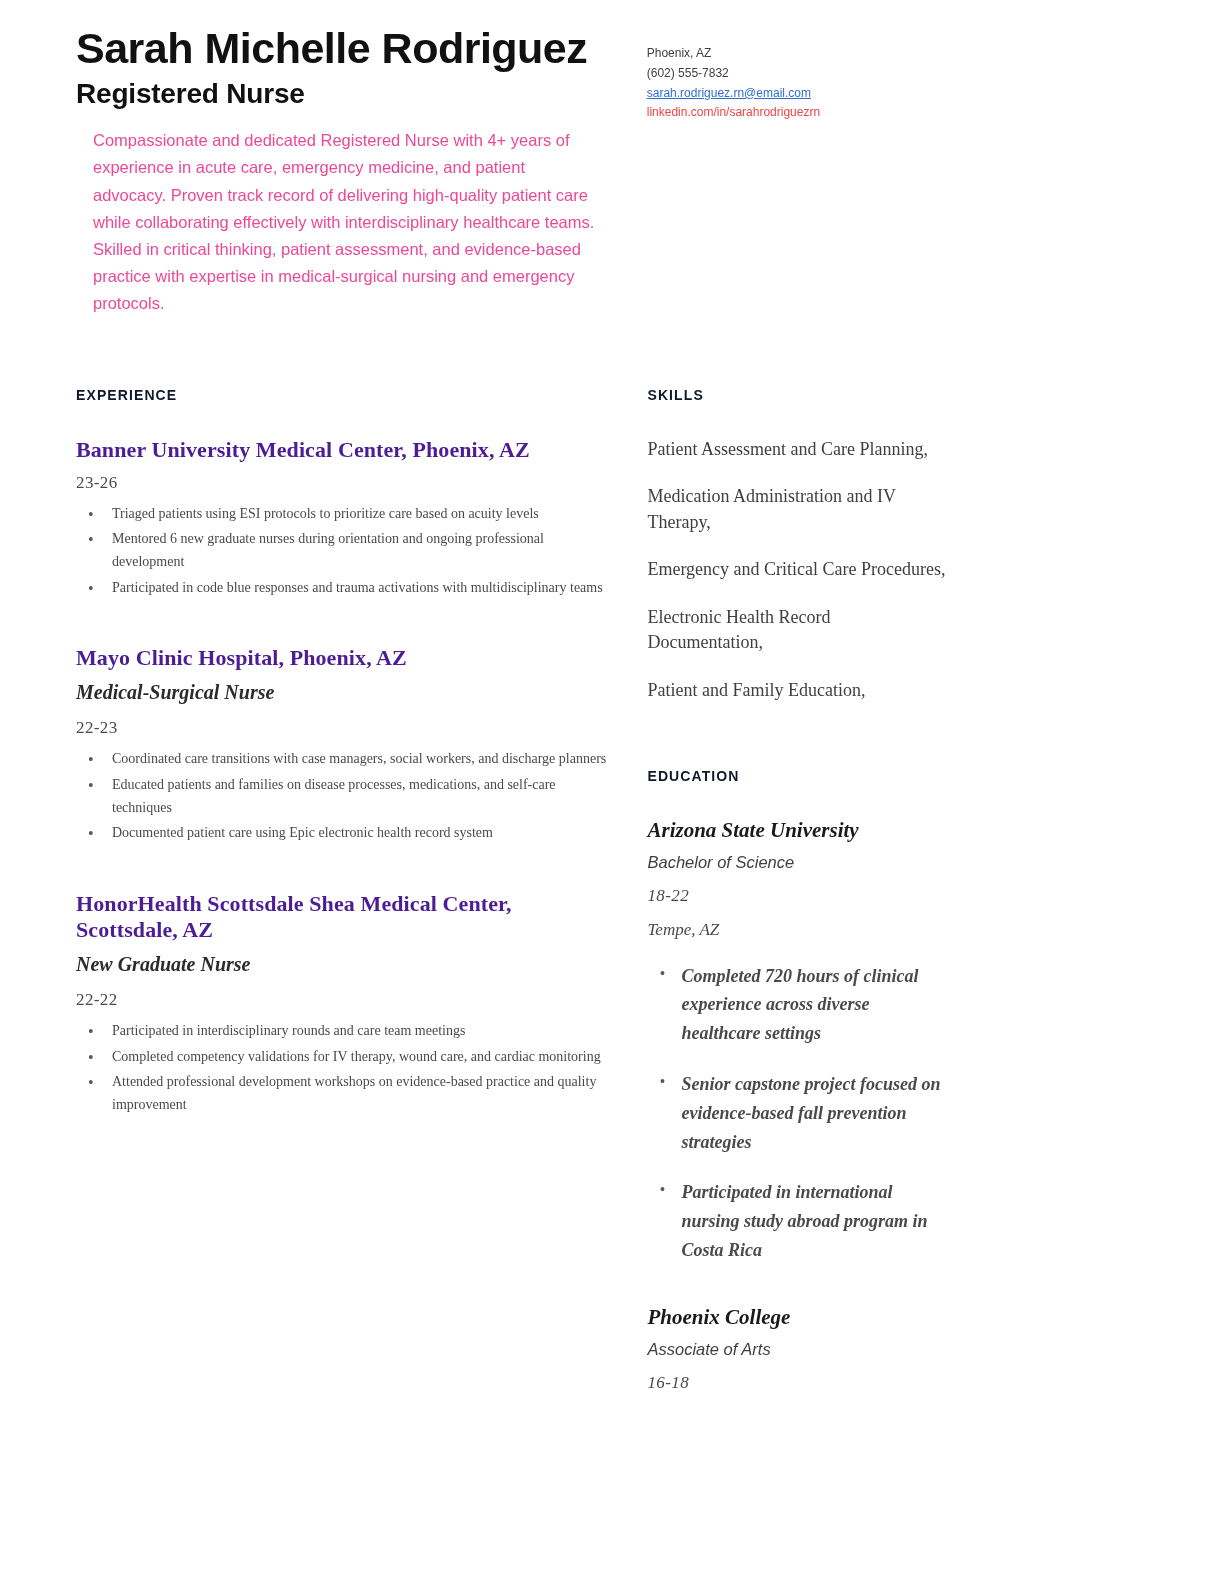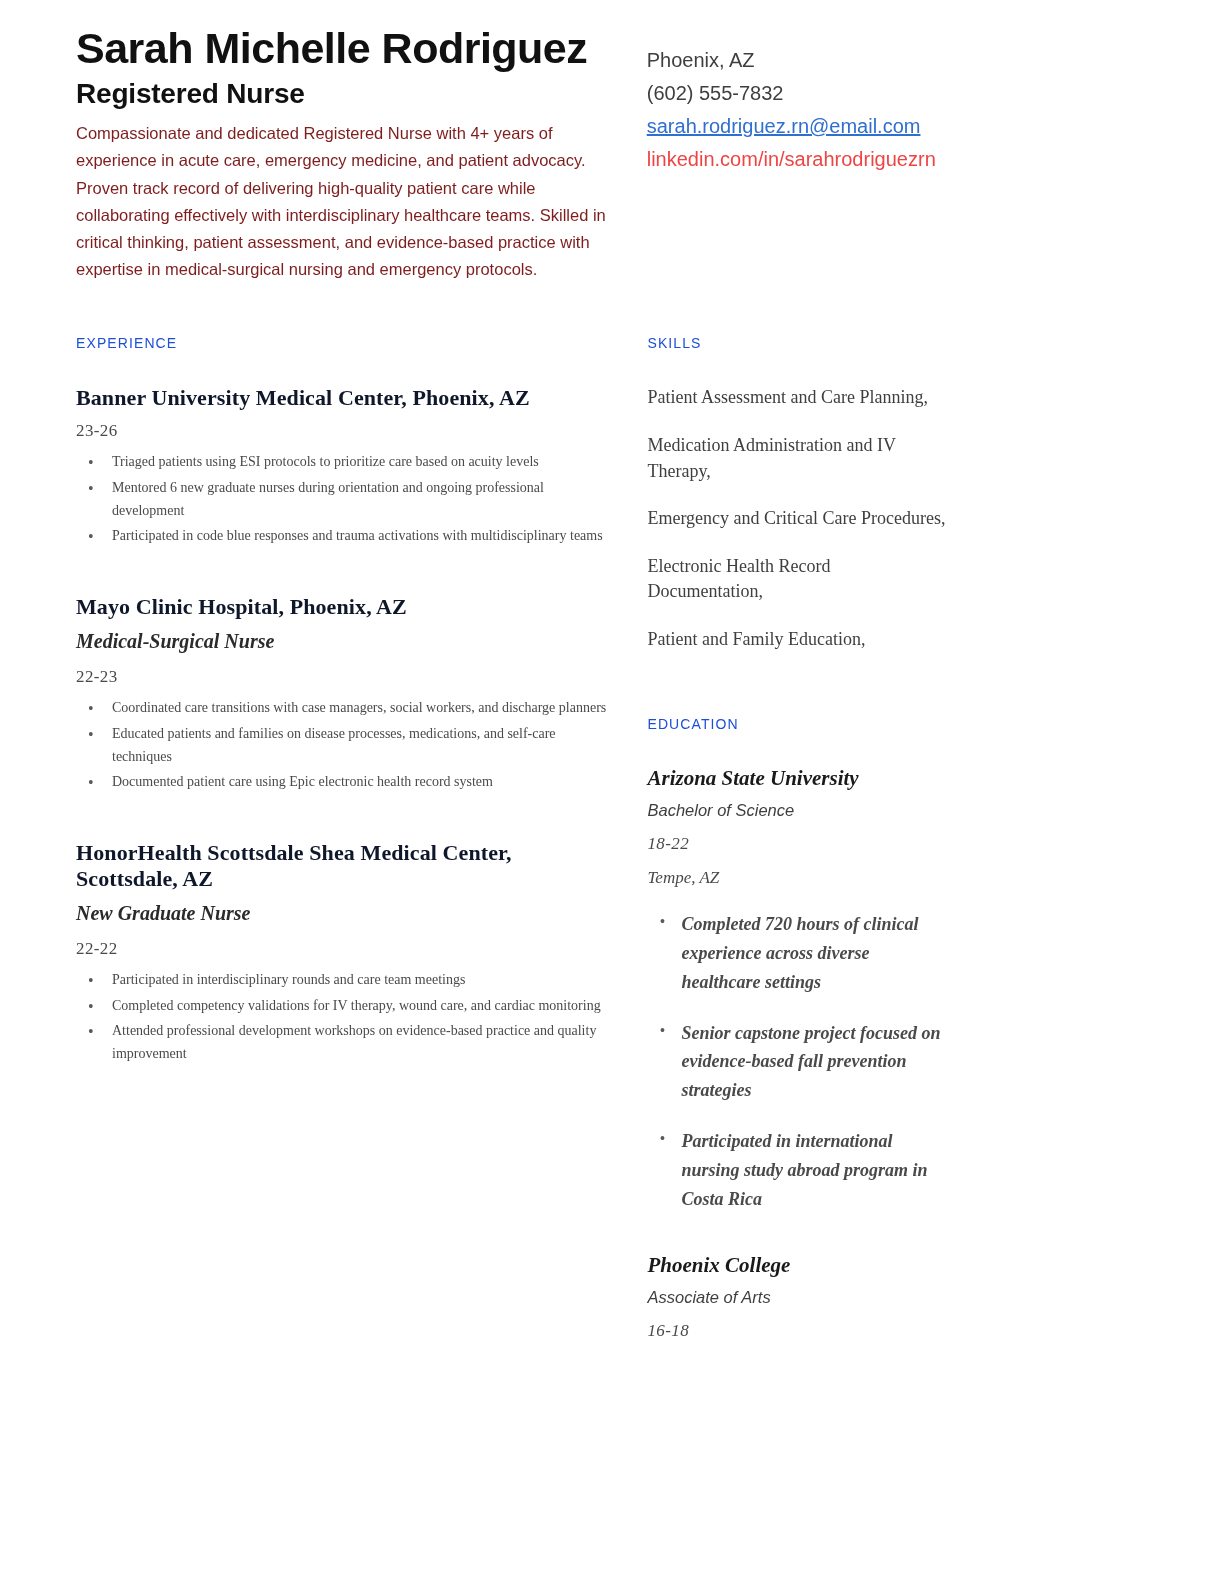--- a/index.html
+++ b/index.html
@@ -44,27 +44,27 @@
     font-size: 28px;
     font-weight: bold;
     color: #111111;
     margin: 6px 0 10px 0;
     letter-spacing: -0.2px;
   }
   .summary {
     font-family: "Liberation Sans", sans-serif;
     font-size: 16.5px;
     line-height: 1.65;
-    color: #7f1d1d;
-    margin: 0;
+    color: #ec4899;
+    margin: 17px;
   }
 
   .contact-line {
     font-family: "Liberation Sans", sans-serif;
-    font-size: 20px;
+    font-size: 12px;
     line-height: 1.65;
     color: #3f3f3f;
     word-break: break-word;
   }
   .contact-link {
     color: #2f6fd0;
     text-decoration: underline;
     word-break: break-all;
     cursor: pointer;
   }
@@ -77,34 +77,34 @@
     display: flex;
     flex-direction: row;
     margin-top: 52px;
   }
   .col-left { width: 712px; padding-right: 40px; }
   .col-right { width: 380px; }
 
   .section-label {
     font-family: "Liberation Sans", sans-serif;
     font-size: 14px;
-    font-weight: normal;
+    font-weight: bold;
     letter-spacing: 1.1px;
-    color: #1d4ed8;
+    color: #0f172a;
     text-transform: uppercase;
     margin-bottom: 34px;
   }
   .section-label.edu { margin-top: 0; }
 
   .job-block { margin-bottom: 46px; }
   .job-block:last-child { margin-bottom: 0; }
   .org {
     font-size: 22px;
     font-weight: bold;
-    color: #0f172a;
+    color: #4c1d95;
     margin: 0 0 10px 0;
     letter-spacing: 0.1px;
   }
   .role {
     font-size: 20px;
     font-style: italic;
     font-weight: bold;
     color: #2b2b2b;
     margin: 0 0 14px 0;
   }

